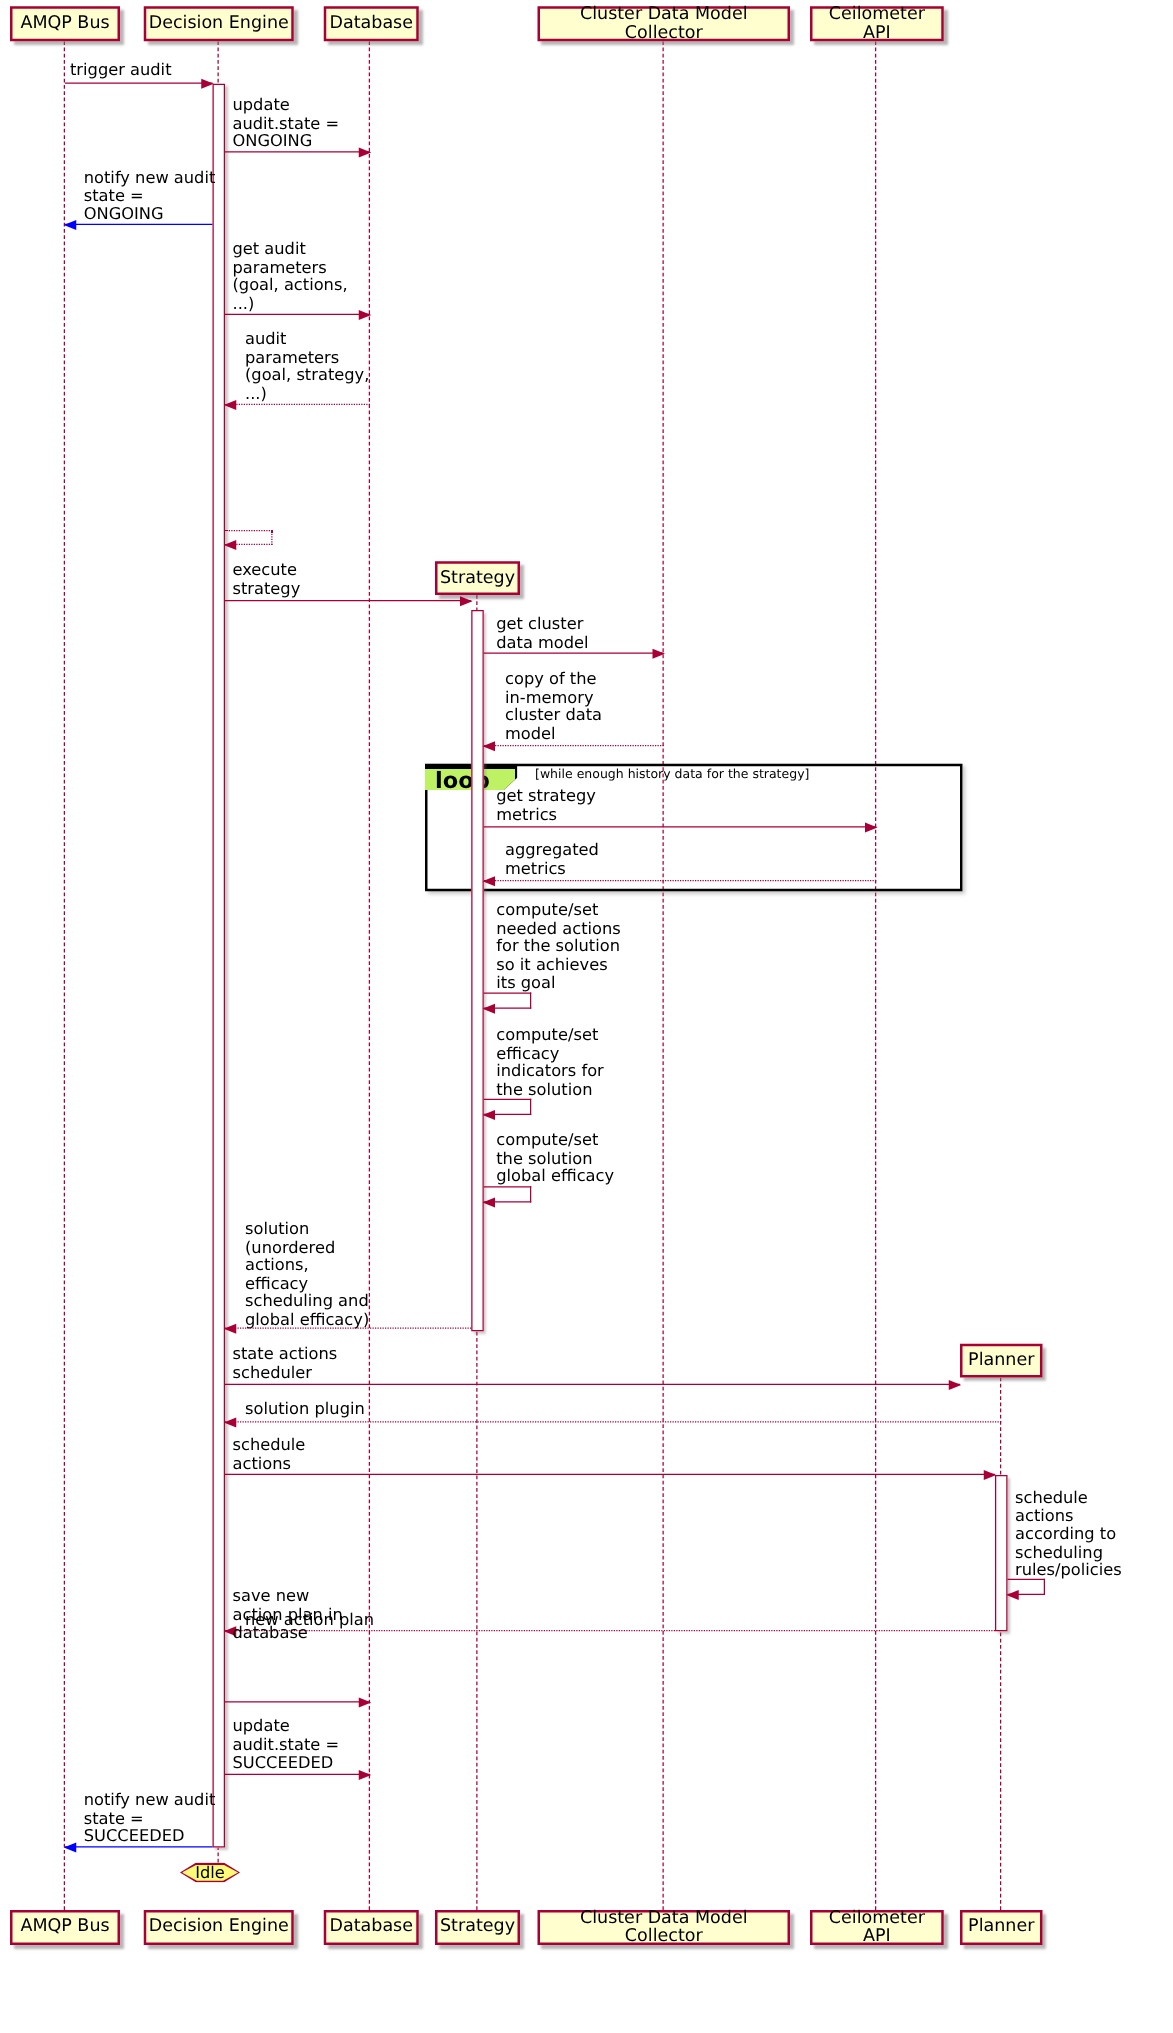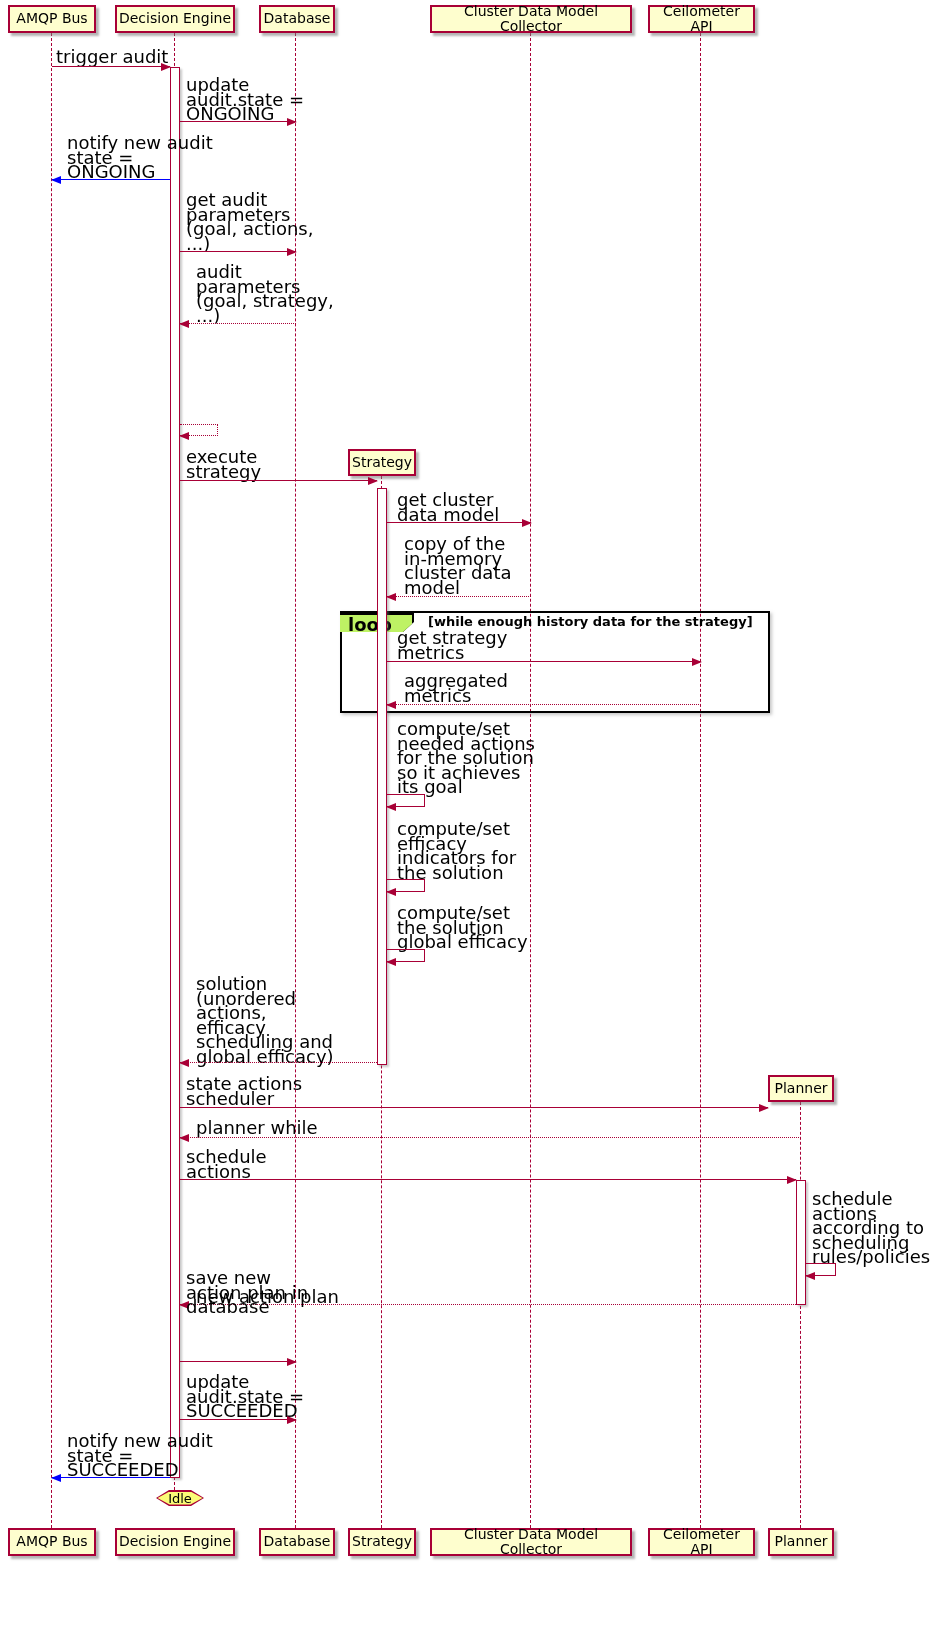--- a/index.html
+++ b/index.html
@@ -13,21 +13,21 @@
     box-shadow:3px 3px 2px rgba(120,120,120,0.55);
     display:flex; align-items:center; justify-content:center;
     font-size:14px; color:#000; text-align:center; line-height:1.1;
   }
   .lifeline { position:absolute; width:0; border-left:1px dashed var(--lifeline,#A80036); }
   .activation {
     position:absolute; width:10px; background:#ffffff;
     border:1px solid var(--participant-border,#A80036);
     box-shadow:2px 2px 2px rgba(120,120,120,0.4);
   }
-  .msg-text { position:absolute; font-size:18px; line-height:14.6px; white-space:pre-line; }
+  .msg-text { position:absolute; font-size:13px; line-height:14.6px; white-space:pre-line; }
 
   .arrow { position:absolute; height:0; border-top:1px solid currentColor; color:var(--arrow,#A80036); }
   .arrow.dotted { border-top-style:dotted; }
   .arrow.blue { color:var(--blue-arrow,#0000FF); }
   .arrow.right::after {
     content:''; position:absolute; right:-1px; top:-4px; width:0; height:0;
     border-left:10px solid currentColor; border-top:4px solid transparent; border-bottom:4px solid transparent;
   }
   .arrow.left::after {
     content:''; position:absolute; left:-1px; top:-4px; width:0; height:0;
@@ -51,21 +51,21 @@
   .frame-label-outer {
     position:absolute; width:74px; height:21px; background:var(--frame-border,#000);
     clip-path:polygon(0 0,100% 0,100% 52%,calc(100% - 11px) 100%,0 100%);
   }
   .frame-label-inner {
     position:absolute; left:0; top:4px; width:72px; height:19px; background:#bef264;
     clip-path:polygon(0 0,100% 0,100% 52%,calc(100% - 11px) 100%,0 100%);
     display:flex; align-items:center; padding-left:8px;
     font-size:18px; font-weight:bold;
   }
-  .frame-cond { position:absolute; font-size:13px; font-weight:bold; }
+  .frame-cond { position:absolute; font-size:10px; font-weight:normal; }
 
   .hex-outer {
     position:absolute; background:var(--participant-border,#A80036);
     clip-path:polygon(13px 0,calc(100% - 13px) 0,100% 50%,calc(100% - 13px) 100%,13px 100%,0 50%);
   }
   .hex-inner {
     position:absolute; left:1.5px; top:1.5px; right:1.5px; bottom:1.5px;
     background:var(--note-fill,#FBFB77);
     clip-path:polygon(12px 0,calc(100% - 12px) 0,100% 50%,calc(100% - 12px) 100%,12px 100%,0 50%);
     display:flex; align-items:center; justify-content:center; font-size:13px;
@@ -175,21 +175,21 @@
 actions,
 efficacy
 scheduling and
 global efficacy)</div>
   <div class="arrow left dotted" style="left:180px;top:1062px;width:197px"></div>
 
   <div class="msg-text" style="left:186px;top:1077px">state actions
 scheduler</div>
   <div class="arrow right" style="left:180px;top:1107px;width:588px"></div>
 
-  <div class="msg-text" style="left:196px;top:1121px">planner while</div>
+  <div class="msg-text" style="left:196px;top:1121px">solution plugin</div>
   <div class="arrow left dotted" style="left:180px;top:1137px;width:621px"></div>
 
   <div class="msg-text" style="left:186px;top:1150px">schedule
 actions</div>
   <div class="arrow right" style="left:180px;top:1179px;width:616px"></div>
 
   <div class="msg-text" style="left:812px;top:1192px">schedule
 actions
 according to
 scheduling
@@ -207,21 +207,21 @@
   <div class="msg-text" style="left:186px;top:1375px">update
 audit.state =
 SUCCEEDED</div>
   <div class="arrow right" style="left:180px;top:1419px;width:116px"></div>
 
   <div class="msg-text" style="left:67px;top:1434px">notify new audit
 state =
 SUCCEEDED</div>
   <div class="arrow left blue" style="left:52px;top:1477px;width:118px"></div>
 
-  <div class="hex-outer" style="left:156px;top:1490px;width:48px;height:16px">
+  <div class="hex-outer" style="left:144px;top:1490px;width:48px;height:16px">
     <div class="hex-inner">Idle</div>
   </div>
 
   <div class="pbox" style="left:8px;top:1528px;width:88px;height:28px">AMQP Bus</div>
   <div class="pbox" style="left:115px;top:1528px;width:120px;height:28px">Decision Engine</div>
   <div class="pbox" style="left:259px;top:1528px;width:76px;height:28px">Database</div>
   <div class="pbox" style="left:348px;top:1528px;width:68px;height:28px">Strategy</div>
   <div class="pbox" style="left:430px;top:1528px;width:202px;height:28px">Cluster Data Model Collector</div>
   <div class="pbox" style="left:648px;top:1528px;width:107px;height:28px">Ceilometer API</div>
   <div class="pbox" style="left:768px;top:1528px;width:66px;height:28px">Planner</div>

